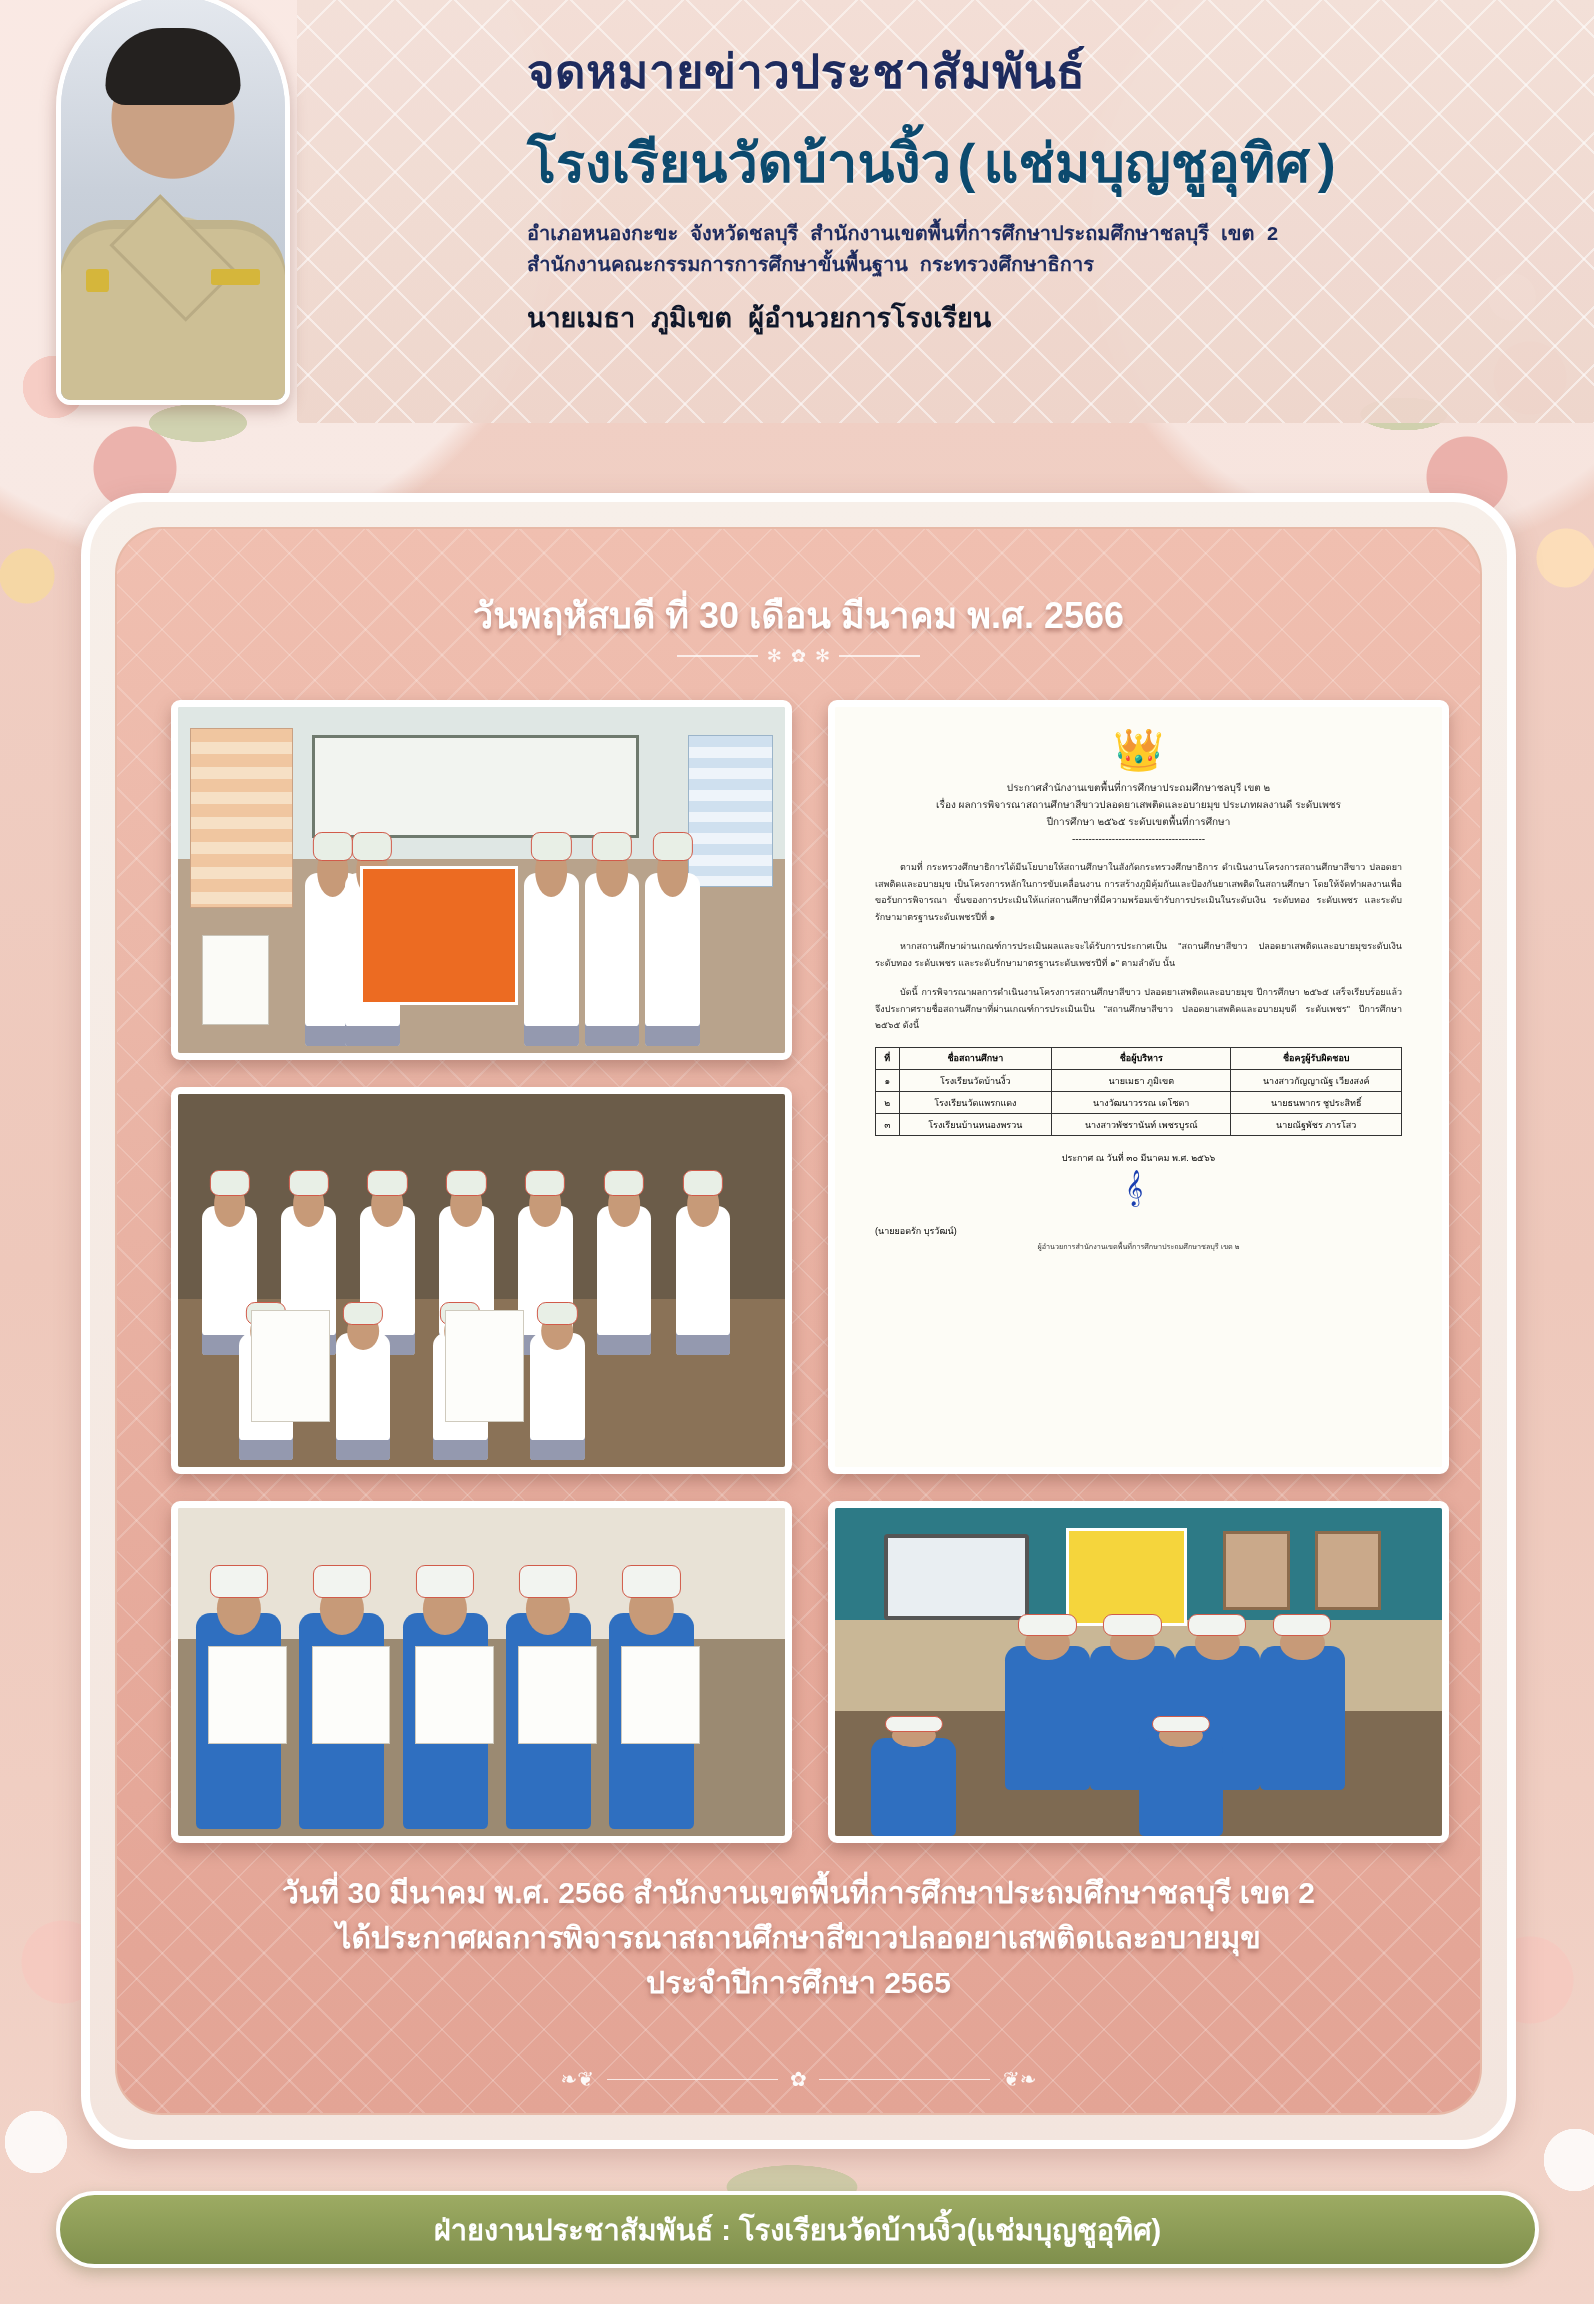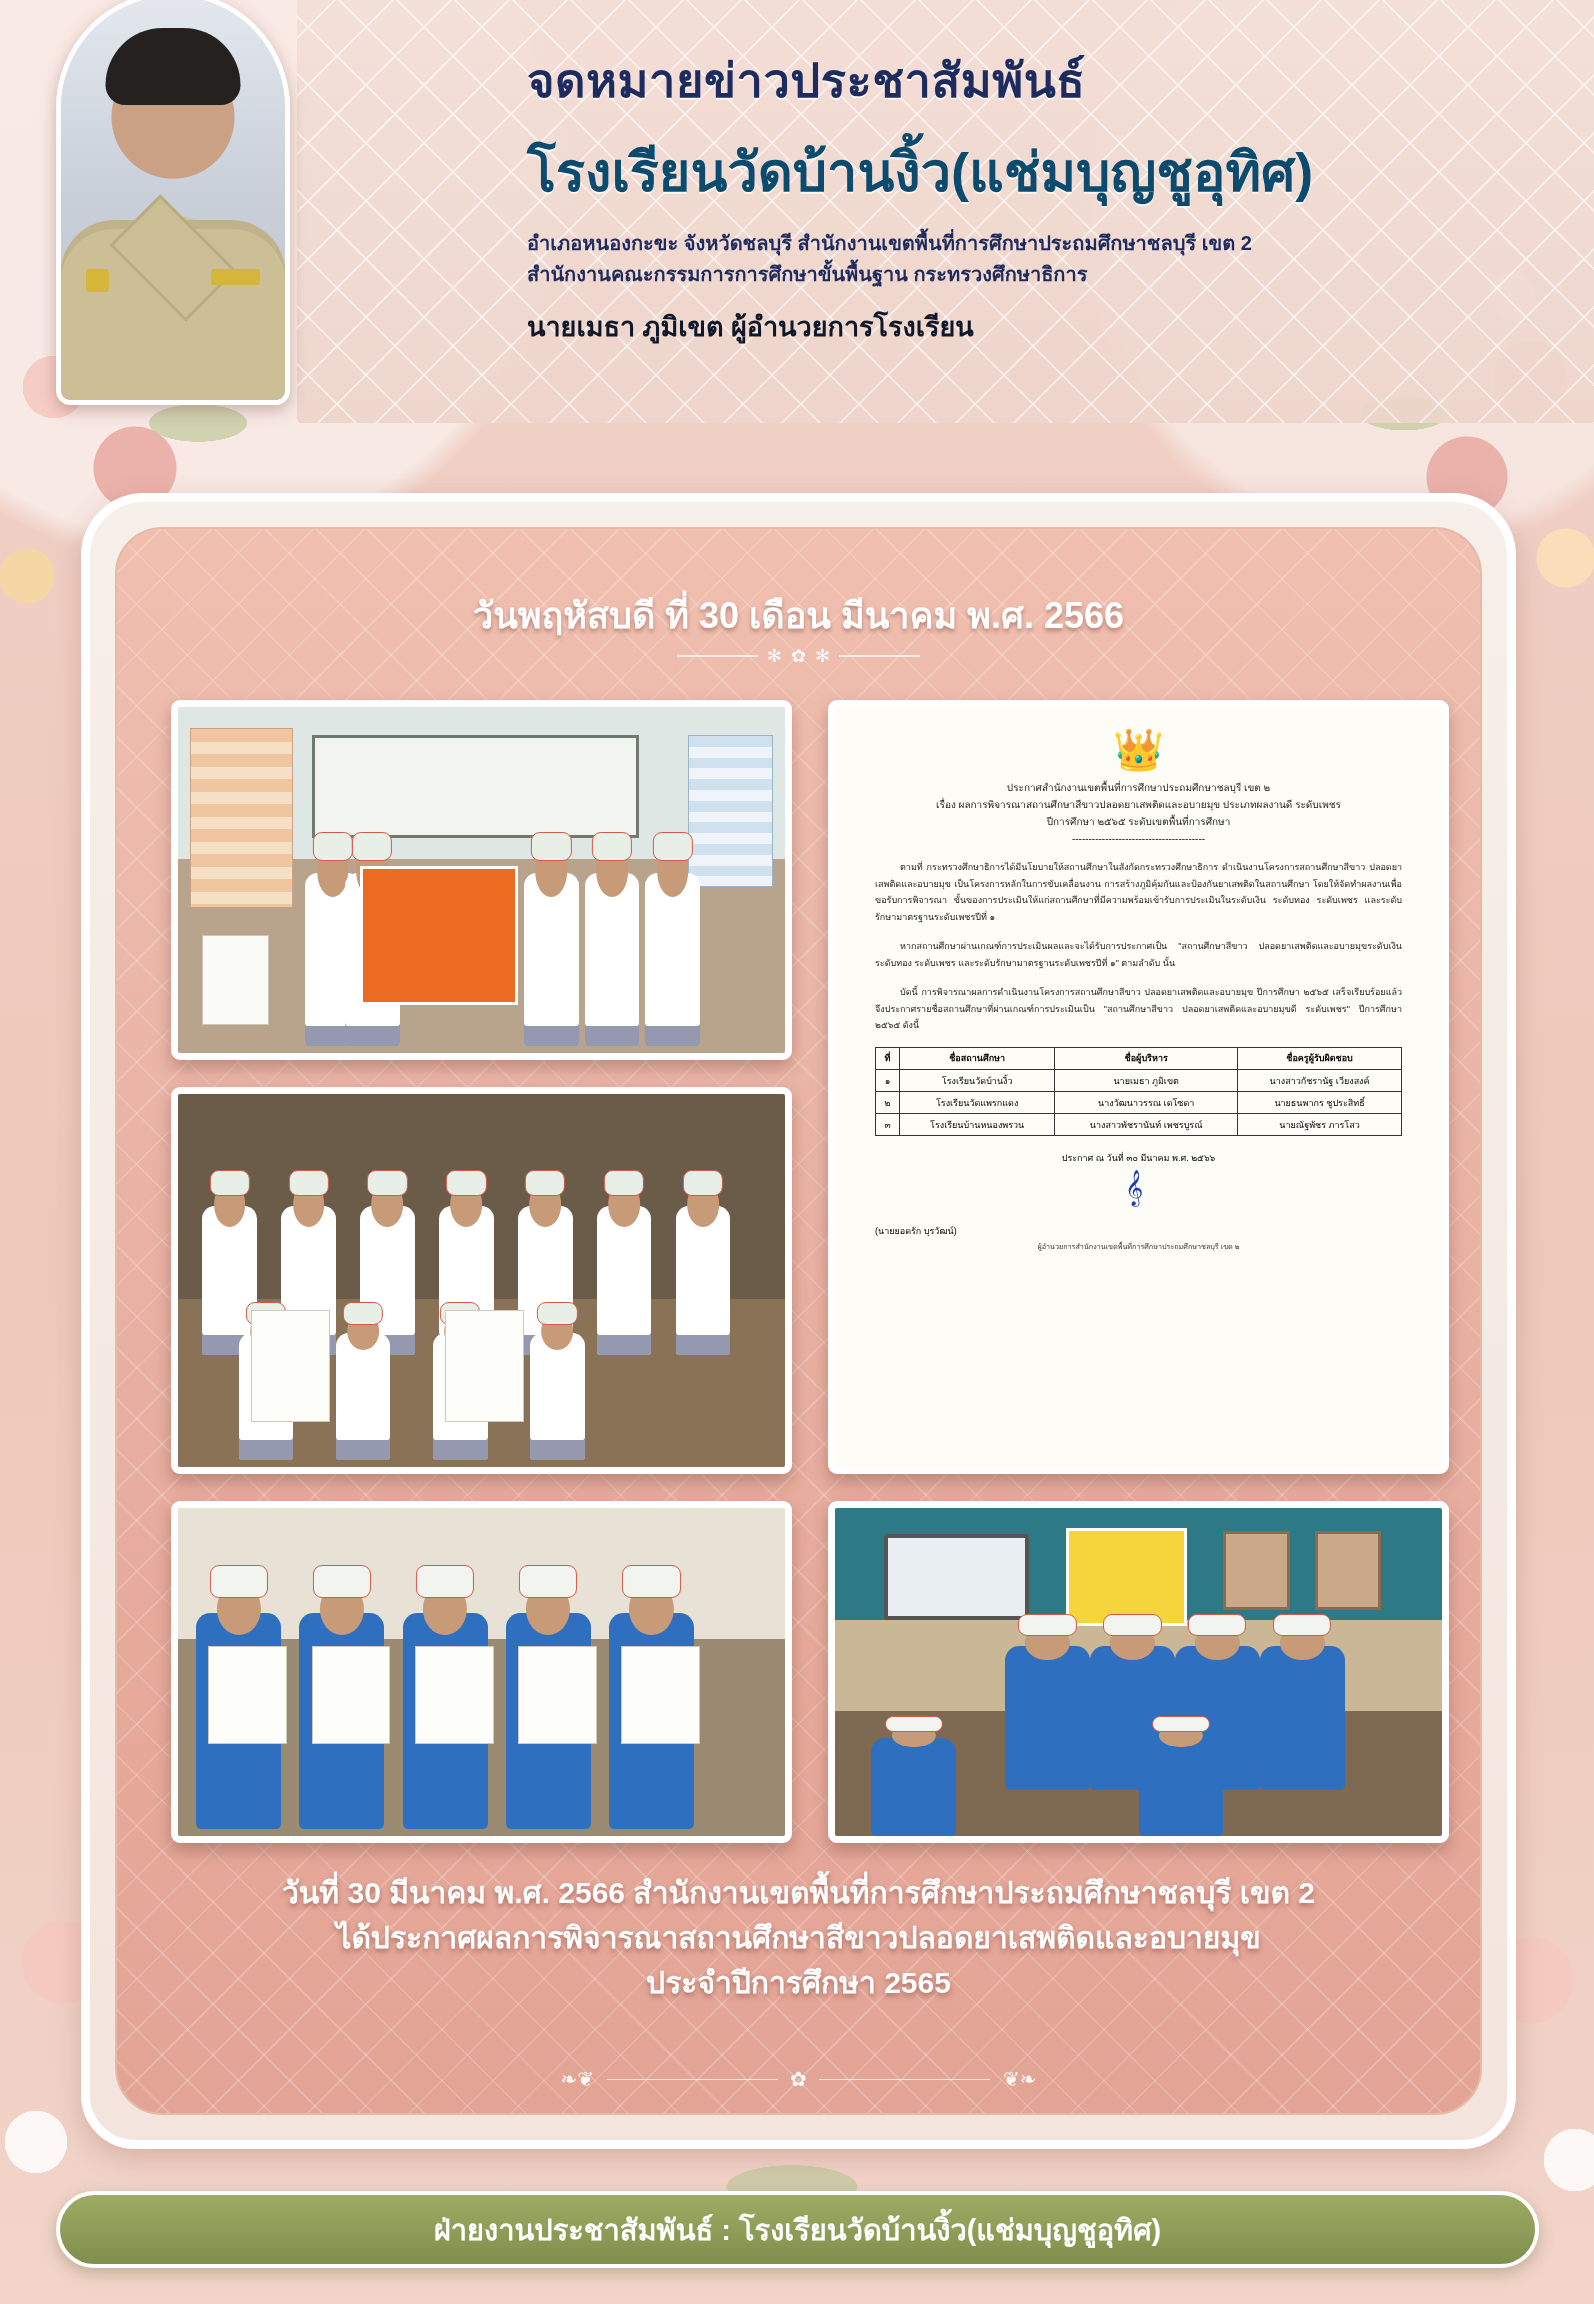--- a/index.html
+++ b/index.html
@@ -89,21 +89,21 @@
     background:#cdbf95; border-radius:54px 54px 0 0;
     box-shadow: inset 0 9px 0 rgba(0,0,0,.06);
   }
   .portrait-collar{
     position:absolute; left:50%; bottom:106px; width:108px; height:72px; transform:translateX(-50%) rotate(45deg);
     background:#cdbf95; border:3.6px solid #b9ab84;
   }
   .badge-left{ position:absolute; left:25px; bottom:108px; width:23.4px; height:23.4px; background:#d5b63b; border-radius:3.6px; }
   .badge-right{ position:absolute; right:25px; bottom:115px; width:49px; height:16px; background:#d5b63b; border-radius:2.7px; }
 
-  .header-text{ position:absolute; left:527px; top:43px; width:1044px; }
+  .header-text{ position:absolute; left:527px; top:34px; width:1044px;font-family:Liberation Mono, monospace; }
   .title1{
     font-size:47px; font-weight:700; color:#1e2b5e; letter-spacing:0.5px;
     text-shadow:0 1.8px 0 rgba(255,255,255,.7);
   }
   .title2{
     font-size:54px; font-weight:700; color:#0c4a6e; margin-top:10.8px;
     text-shadow:0 1.8px 0 rgba(255,255,255,.75);
   }
   .subline{
     font-size:20px; color:#1e2b5e; margin-top:14.4px; line-height:1.45; font-weight:600;
@@ -306,21 +306,21 @@
               <th>ชื่อสถานศึกษา</th>
               <th>ชื่อผู้บริหาร</th>
               <th>ชื่อครูผู้รับผิดชอบ</th>
             </tr>
           </thead>
           <tbody>
             <tr>
               <td>๑</td>
               <td>โรงเรียนวัดบ้านงิ้ว</td>
               <td>นายเมธา ภูมิเขต</td>
-              <td>นางสาวกัชรานัฐ เวียงสงค์</td>
+              <td>นางสาวกัญญาณัฐ เวียงสงค์</td>
             </tr>
             <tr>
               <td>๒</td>
               <td>โรงเรียนวัดแพรกแดง</td>
               <td>นางวัฒนาวรรณ เดโซดา</td>
               <td>นายธนพากร ชูประสิทธิ์</td>
             </tr>
             <tr>
               <td>๓</td>
               <td>โรงเรียนบ้านหนองพรวน</td>

